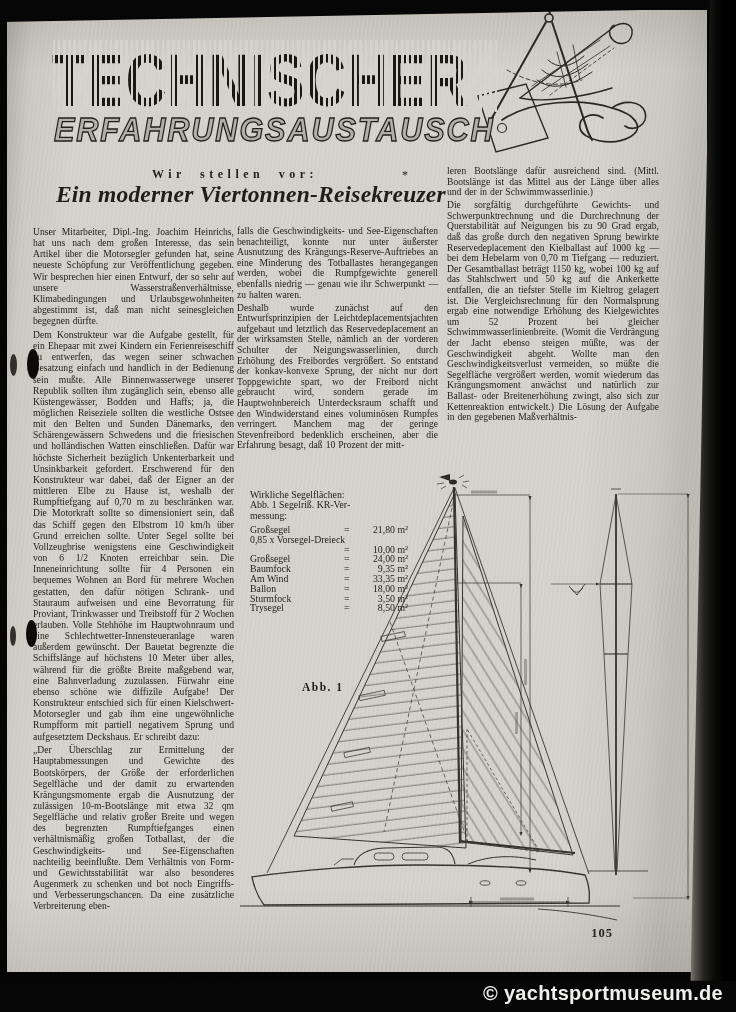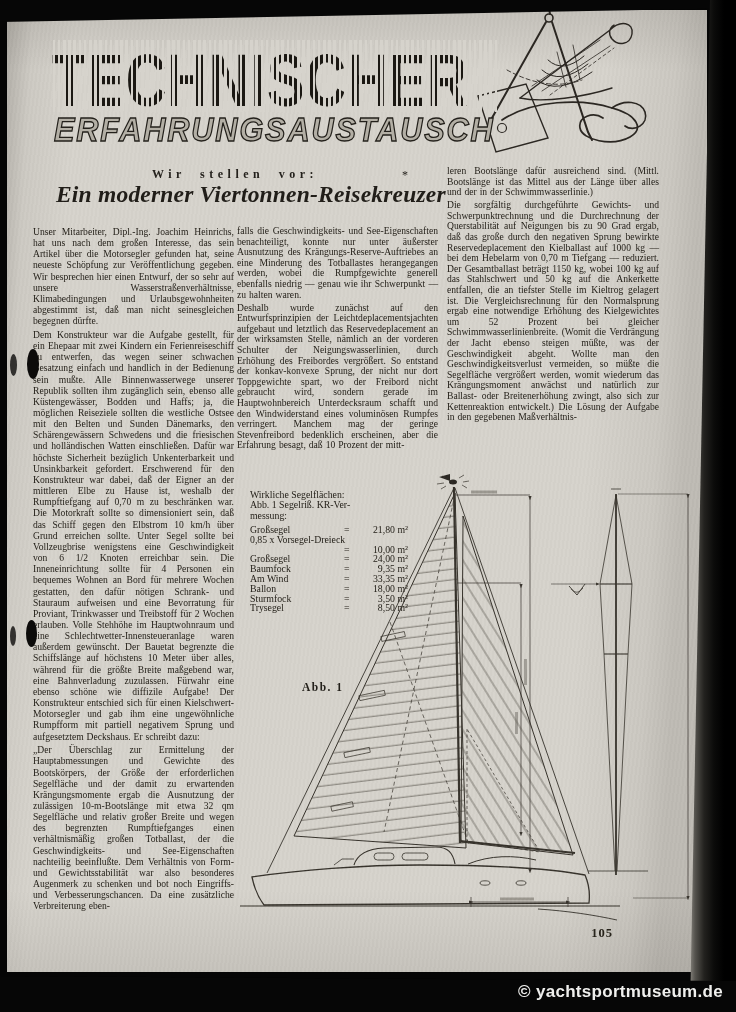--- a/index.html
+++ b/index.html
@@ -14,21 +14,21 @@
   .grain{left:7px;top:10px;width:700px;height:962px;pointer-events:none;
     background:repeating-linear-gradient(97deg, rgba(0,0,0,0.016) 0 2px, rgba(255,255,255,0.014) 2px 4px);}
   .band-top{left:0;top:0;width:736px;height:22px;background:#060606;
     clip-path:polygon(0 0,100% 0,100% 38%,0 100%);z-index:30;}
   .band-right{right:0;top:0;width:48px;height:1012px;z-index:30;
     background:linear-gradient(90deg,#96938c 0,#55534e 7px,#23221f 16px,#0b0b0a 26px,#000 36px);
     clip-path:polygon(22px 0,100% 0,100% 100%,2px 100%);}
   .band-bottom{left:0;top:968px;width:736px;height:44px;background:#060606;z-index:30;
     clip-path:polygon(0 8px,100% 13px,100% 100%,0 100%);}
   .watermark{right:13px;top:982px;z-index:40;color:#efefed;font-family:"Liberation Sans",sans-serif;
-    font-weight:bold;font-size:17px;letter-spacing:.3px;}
+    font-weight:bold;font-size:20px;letter-spacing:.3px;}
   .hole{background:#0c0b0a;border-radius:50%;filter:blur(.7px);z-index:20;}
   .hole1{left:27px;top:349px;width:12px;height:30px;}
   .hole2{left:26px;top:620px;width:11px;height:27px;}
   .hole3{left:10px;top:354px;width:7px;height:22px;opacity:.8;}
   .hole4{left:10px;top:626px;width:6px;height:20px;opacity:.8;}
 
   .stencil-title{left:52px;top:43px;font-family:"Liberation Sans",sans-serif;font-weight:bold;
     font-size:64px;line-height:1;letter-spacing:1px;color:#1b1813;white-space:nowrap;
     transform:scale(.88,1.16);transform-origin:0 0;z-index:5;}
   .stencil-stripes{left:50px;top:40px;width:447px;height:72px;z-index:6;pointer-events:none;

